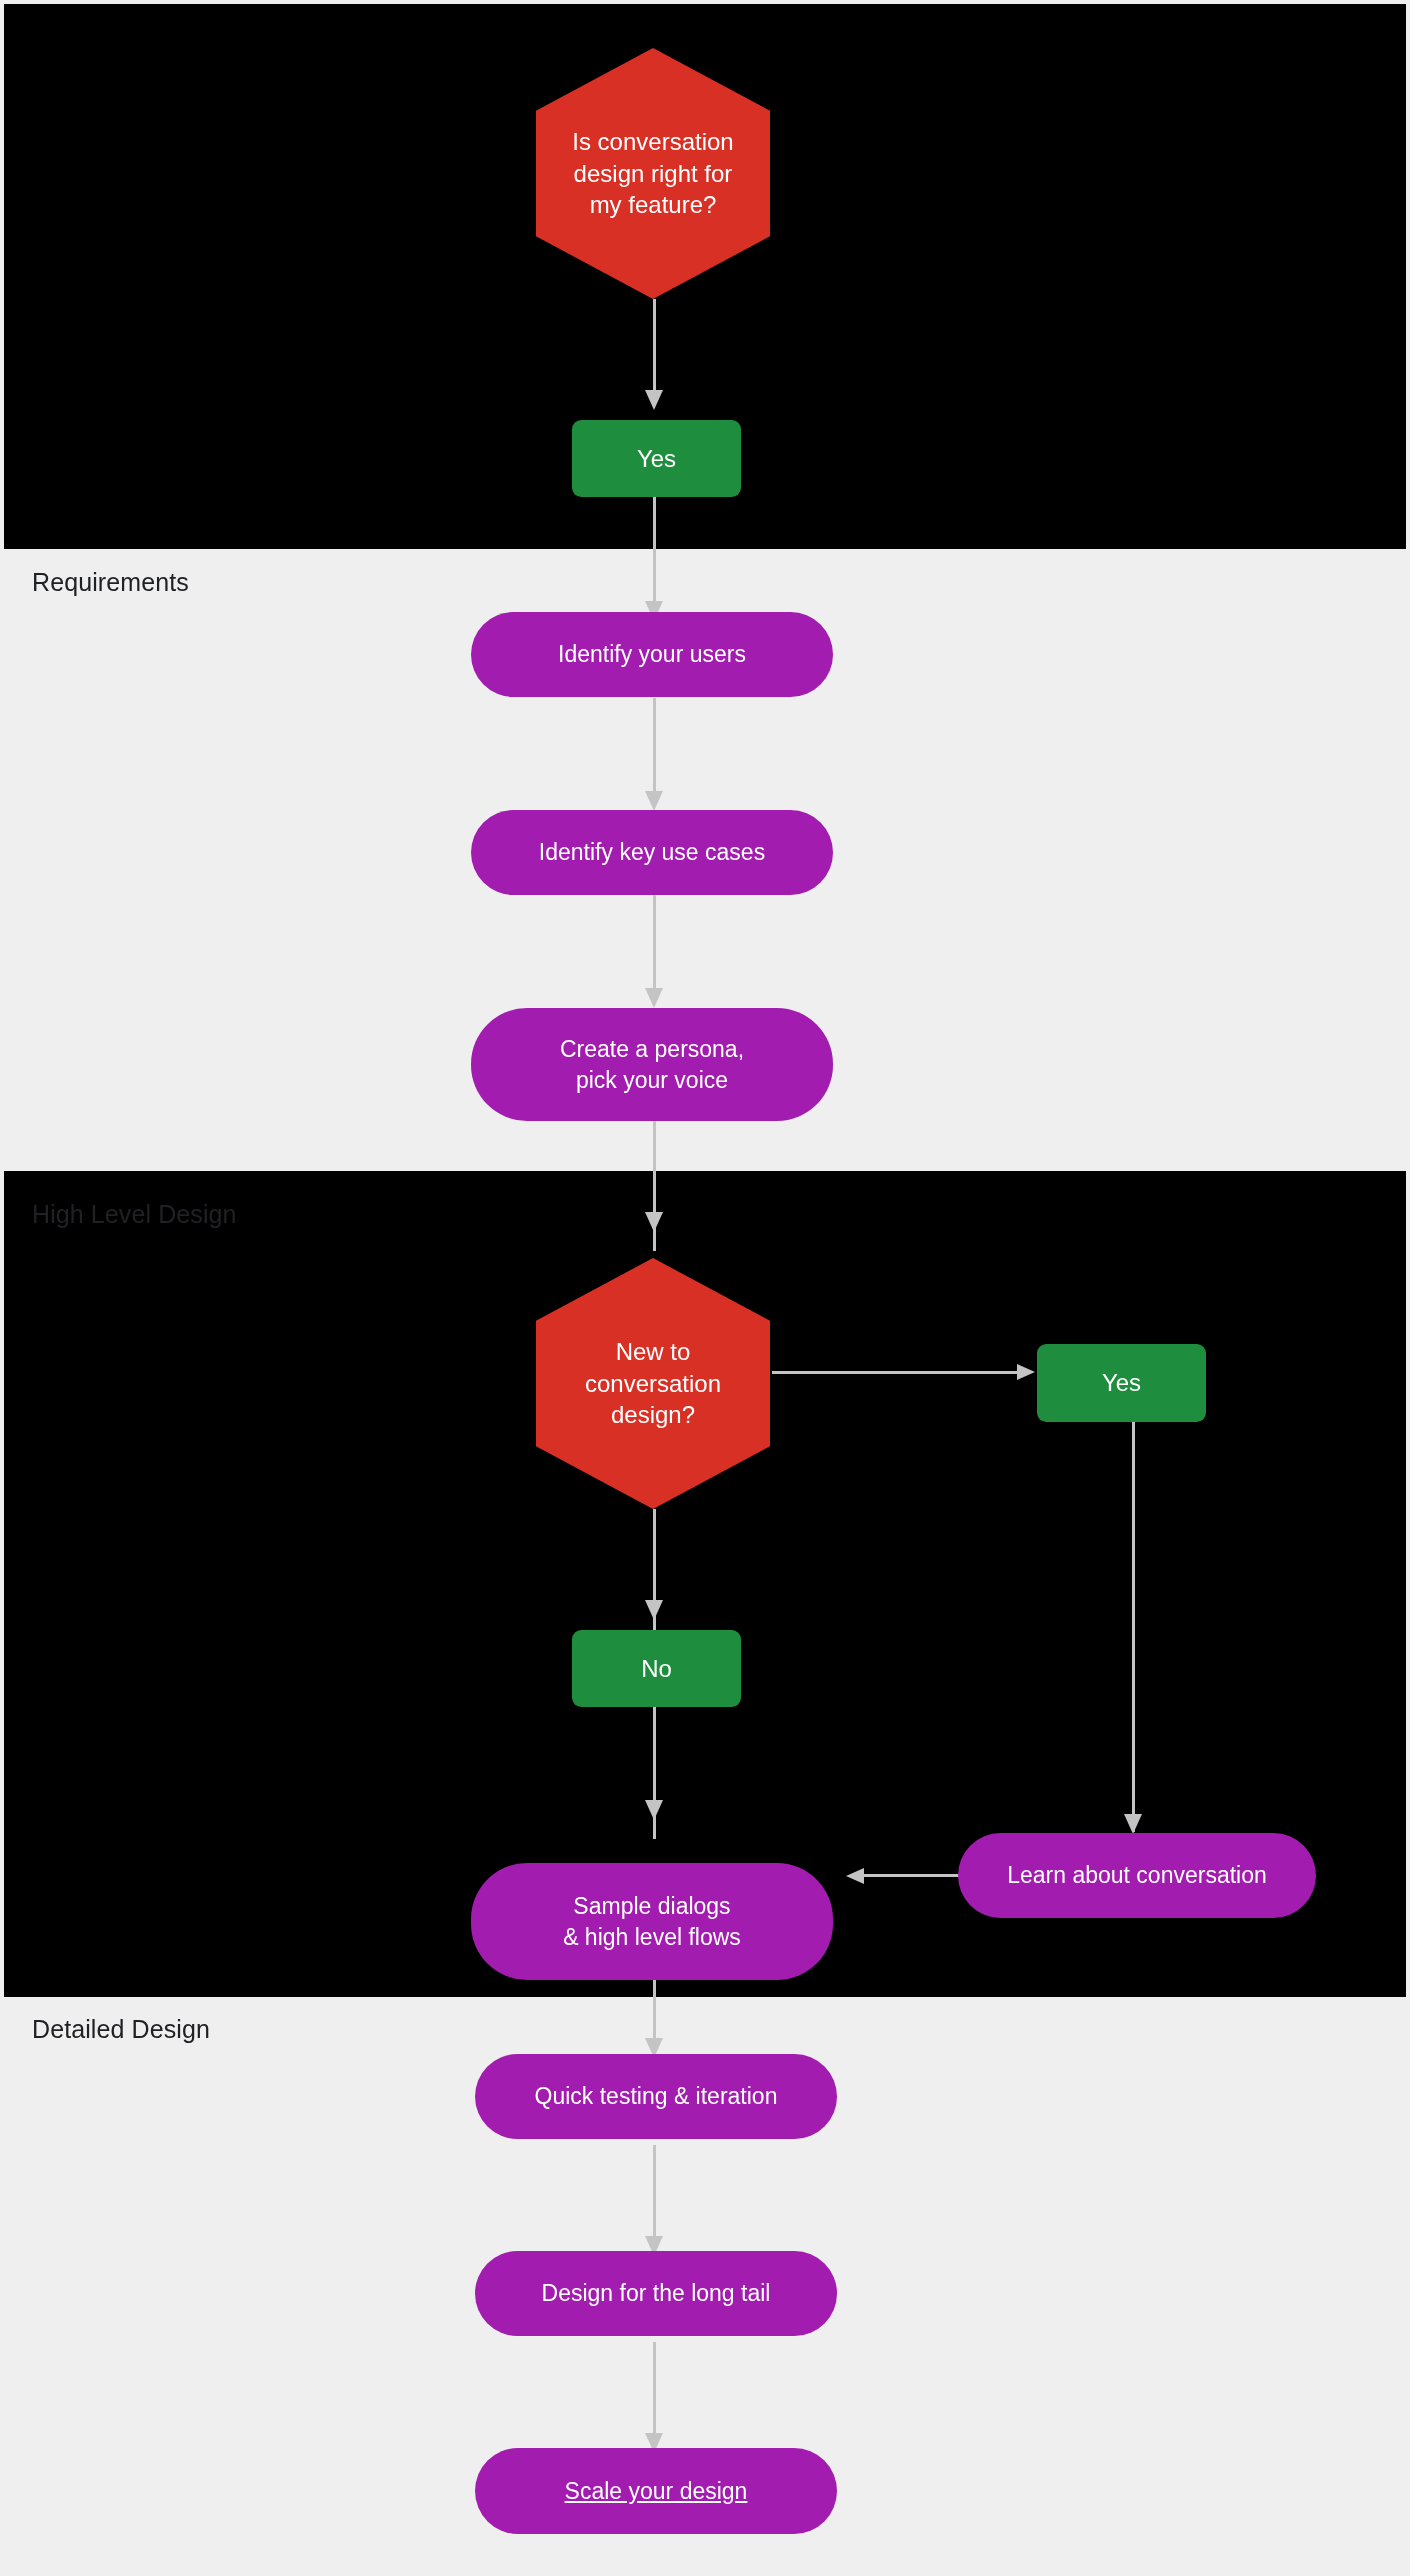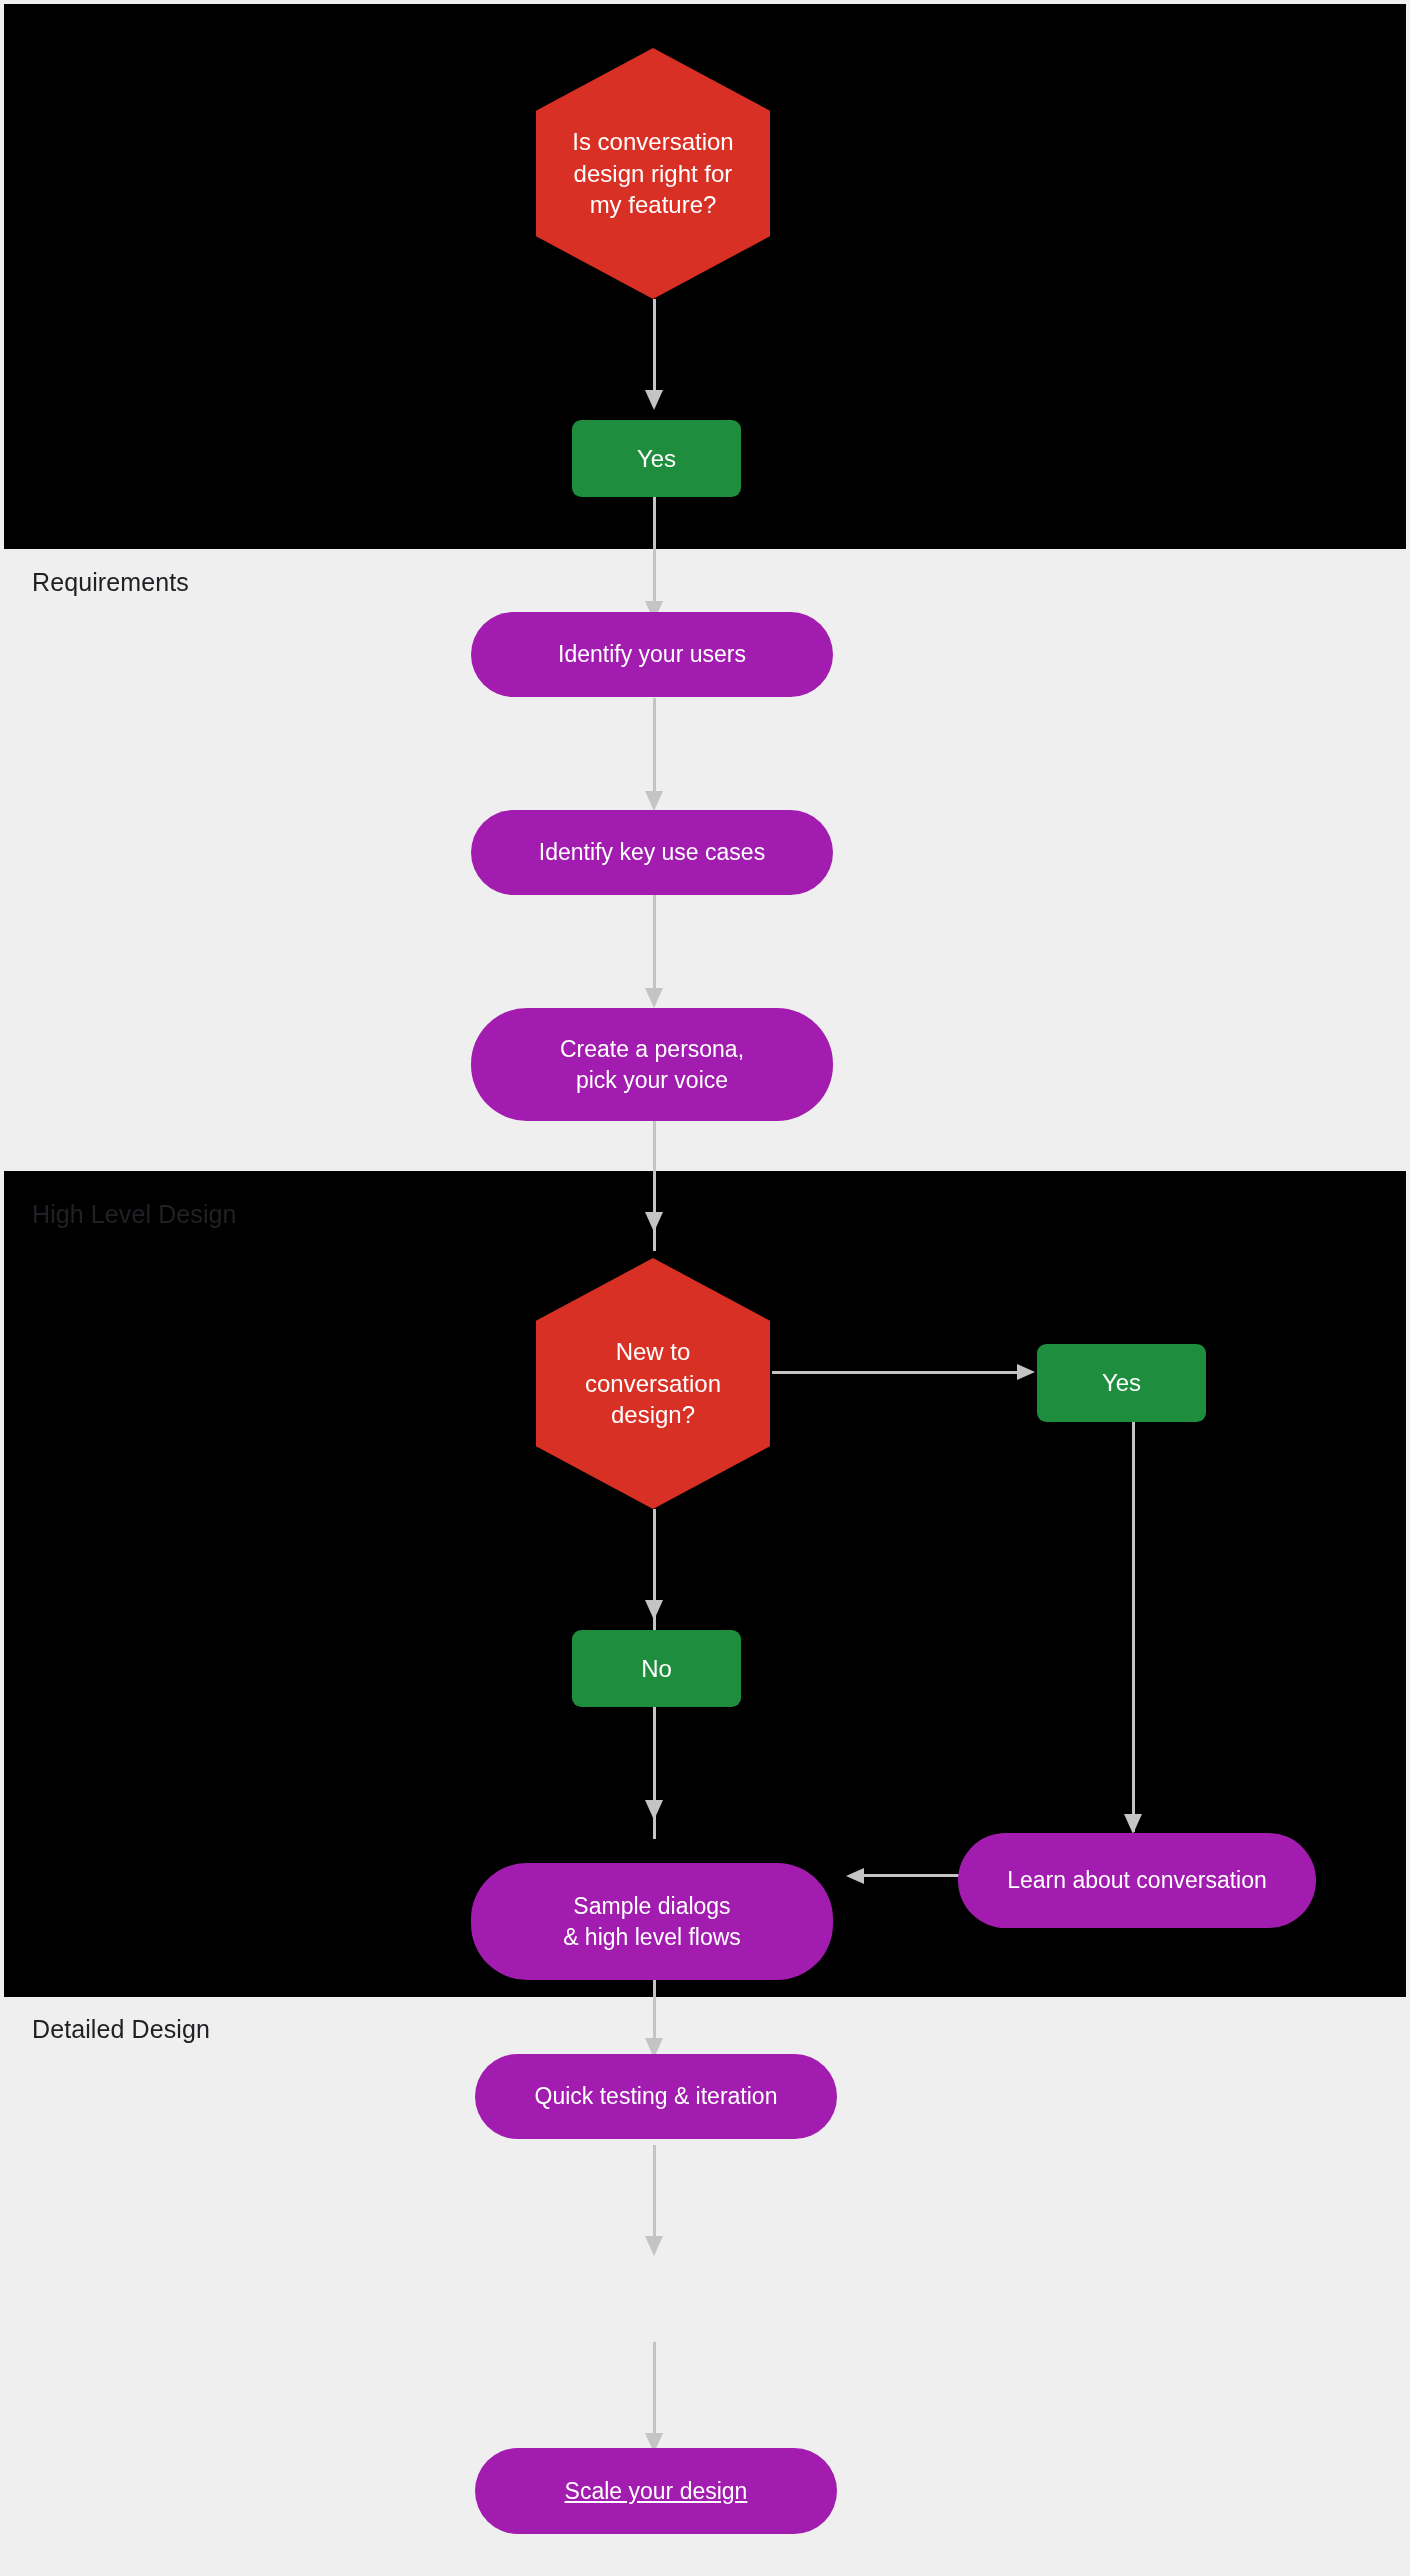--- a/index.html
+++ b/index.html
@@ -197,21 +197,22 @@
 
   <div class="node rect-green" style="left:1037px; top:1344px; width:169px; height:78px;">Yes</div>
 
   <div class="node rect-green" style="left:572px; top:1630px; width:169px; height:77px;">No</div>
 
   <div class="node pill-blue" style="left:471px; top:1824px; width:362px; height:117px; flex-direction:column;margin-top:39px;">
     <span>Sample dialogs</span>
     <span>&amp; high level flows</span>
   </div>
 
-  <div class="node pill-blue" style="left:958px; top:1833px; width:358px; height:95px;">Learn about conversation</div>
+  <div class="node pill-blue" style="left:958px; top:1833px; width:358px; height:85px;">Learn about conversation</div>
 
   <div class="node pill-blue" style="left:475px; top:2054px; width:362px; height:85px;">Quick testing &amp; iteration</div>
 
+  <div class="node pill-blue" style="left:475px; top:2251px; width:362px; height:85px;">Design for the long tail</div>
 
   <div class="node pill-blue" style="left:475px; top:2448px; width:362px; height:86px;text-decoration:underline;">Scale your design</div>
 
 </div>
 
 
 </body></html>

